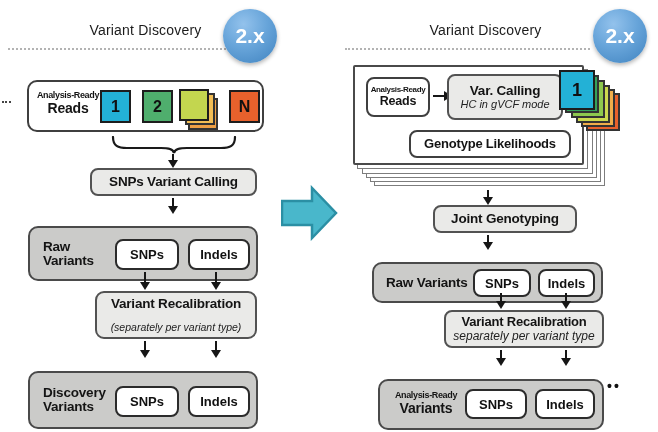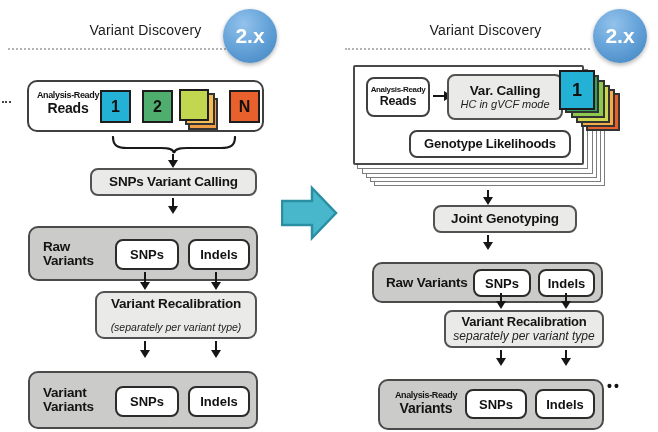--- a/index.html
+++ b/index.html
@@ -85,21 +85,21 @@
 
   <div class="roundbox lgray flexc" style="left:95px;top:291px;width:162px;height:48px;border-radius:9px;">
     <div class="boldlbl" style="font-size:13.5px;">Variant Recalibration</div>
     <div class="ital" style="font-size:10.5px;margin-top:10px;">(separately per variant type)</div>
   </div>
   <div class="va" style="left:144px;top:341px;height:10px;"></div>
   <div class="va" style="left:215px;top:341px;height:10px;"></div>
 
   <div class="roundbox dgray" style="left:28px;top:359px;width:230px;height:58px;">
     <div style="position:absolute;left:13px;top:13px;">
-      <div class="boldlbl" style="font-size:13.5px;">Variant</div>
+      <div class="boldlbl" style="font-size:13.5px;">Discovery</div>
       <div class="boldlbl" style="font-size:13.5px;">Variants</div>
     </div>
     <div class="pill" style="left:85px;top:13px;width:64px;height:31px;">SNPs</div>
     <div class="pill" style="left:158px;top:13px;width:62px;height:31px;">Indels</div>
   </div>
 
   <svg style="position:absolute;left:281px;top:185px;" width="58" height="56" viewBox="0 0 58 56">
     <polygon points="1,16 31,16 31,3 55,28 31,53 31,40 1,40" fill="#49b7cb" stroke="#2b8fa4" stroke-width="2.5"></polygon>
   </svg>
 

